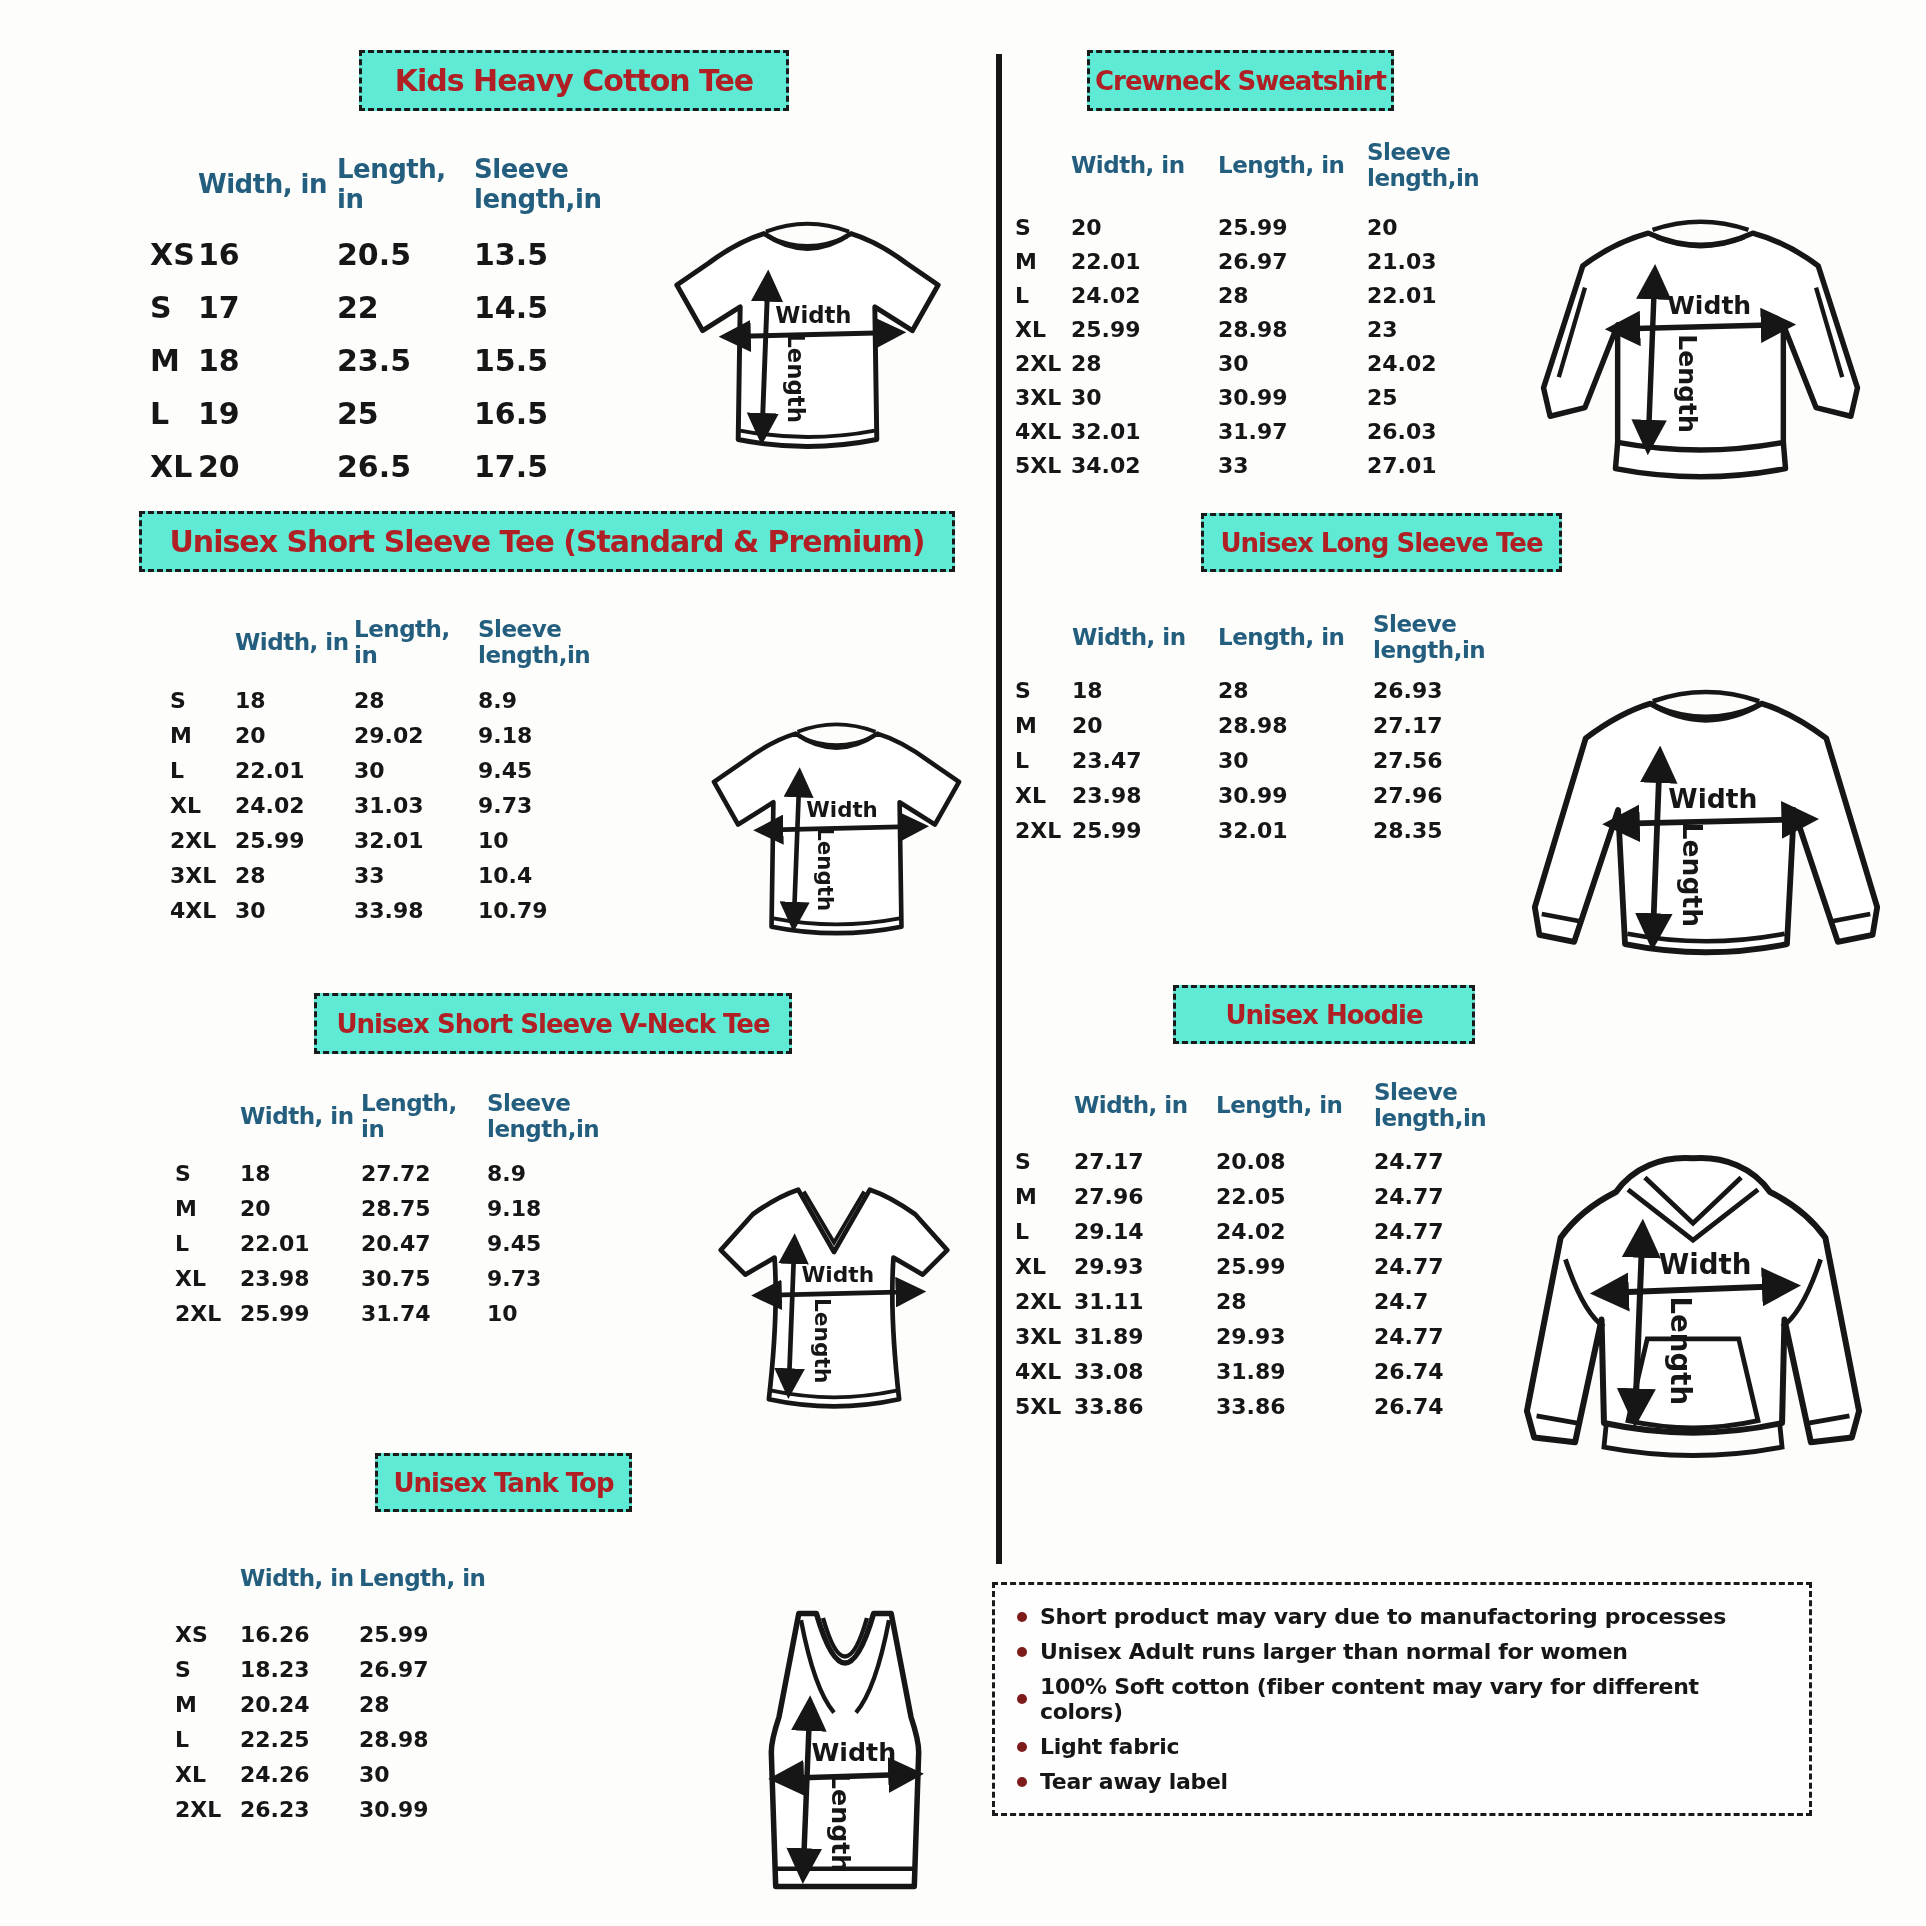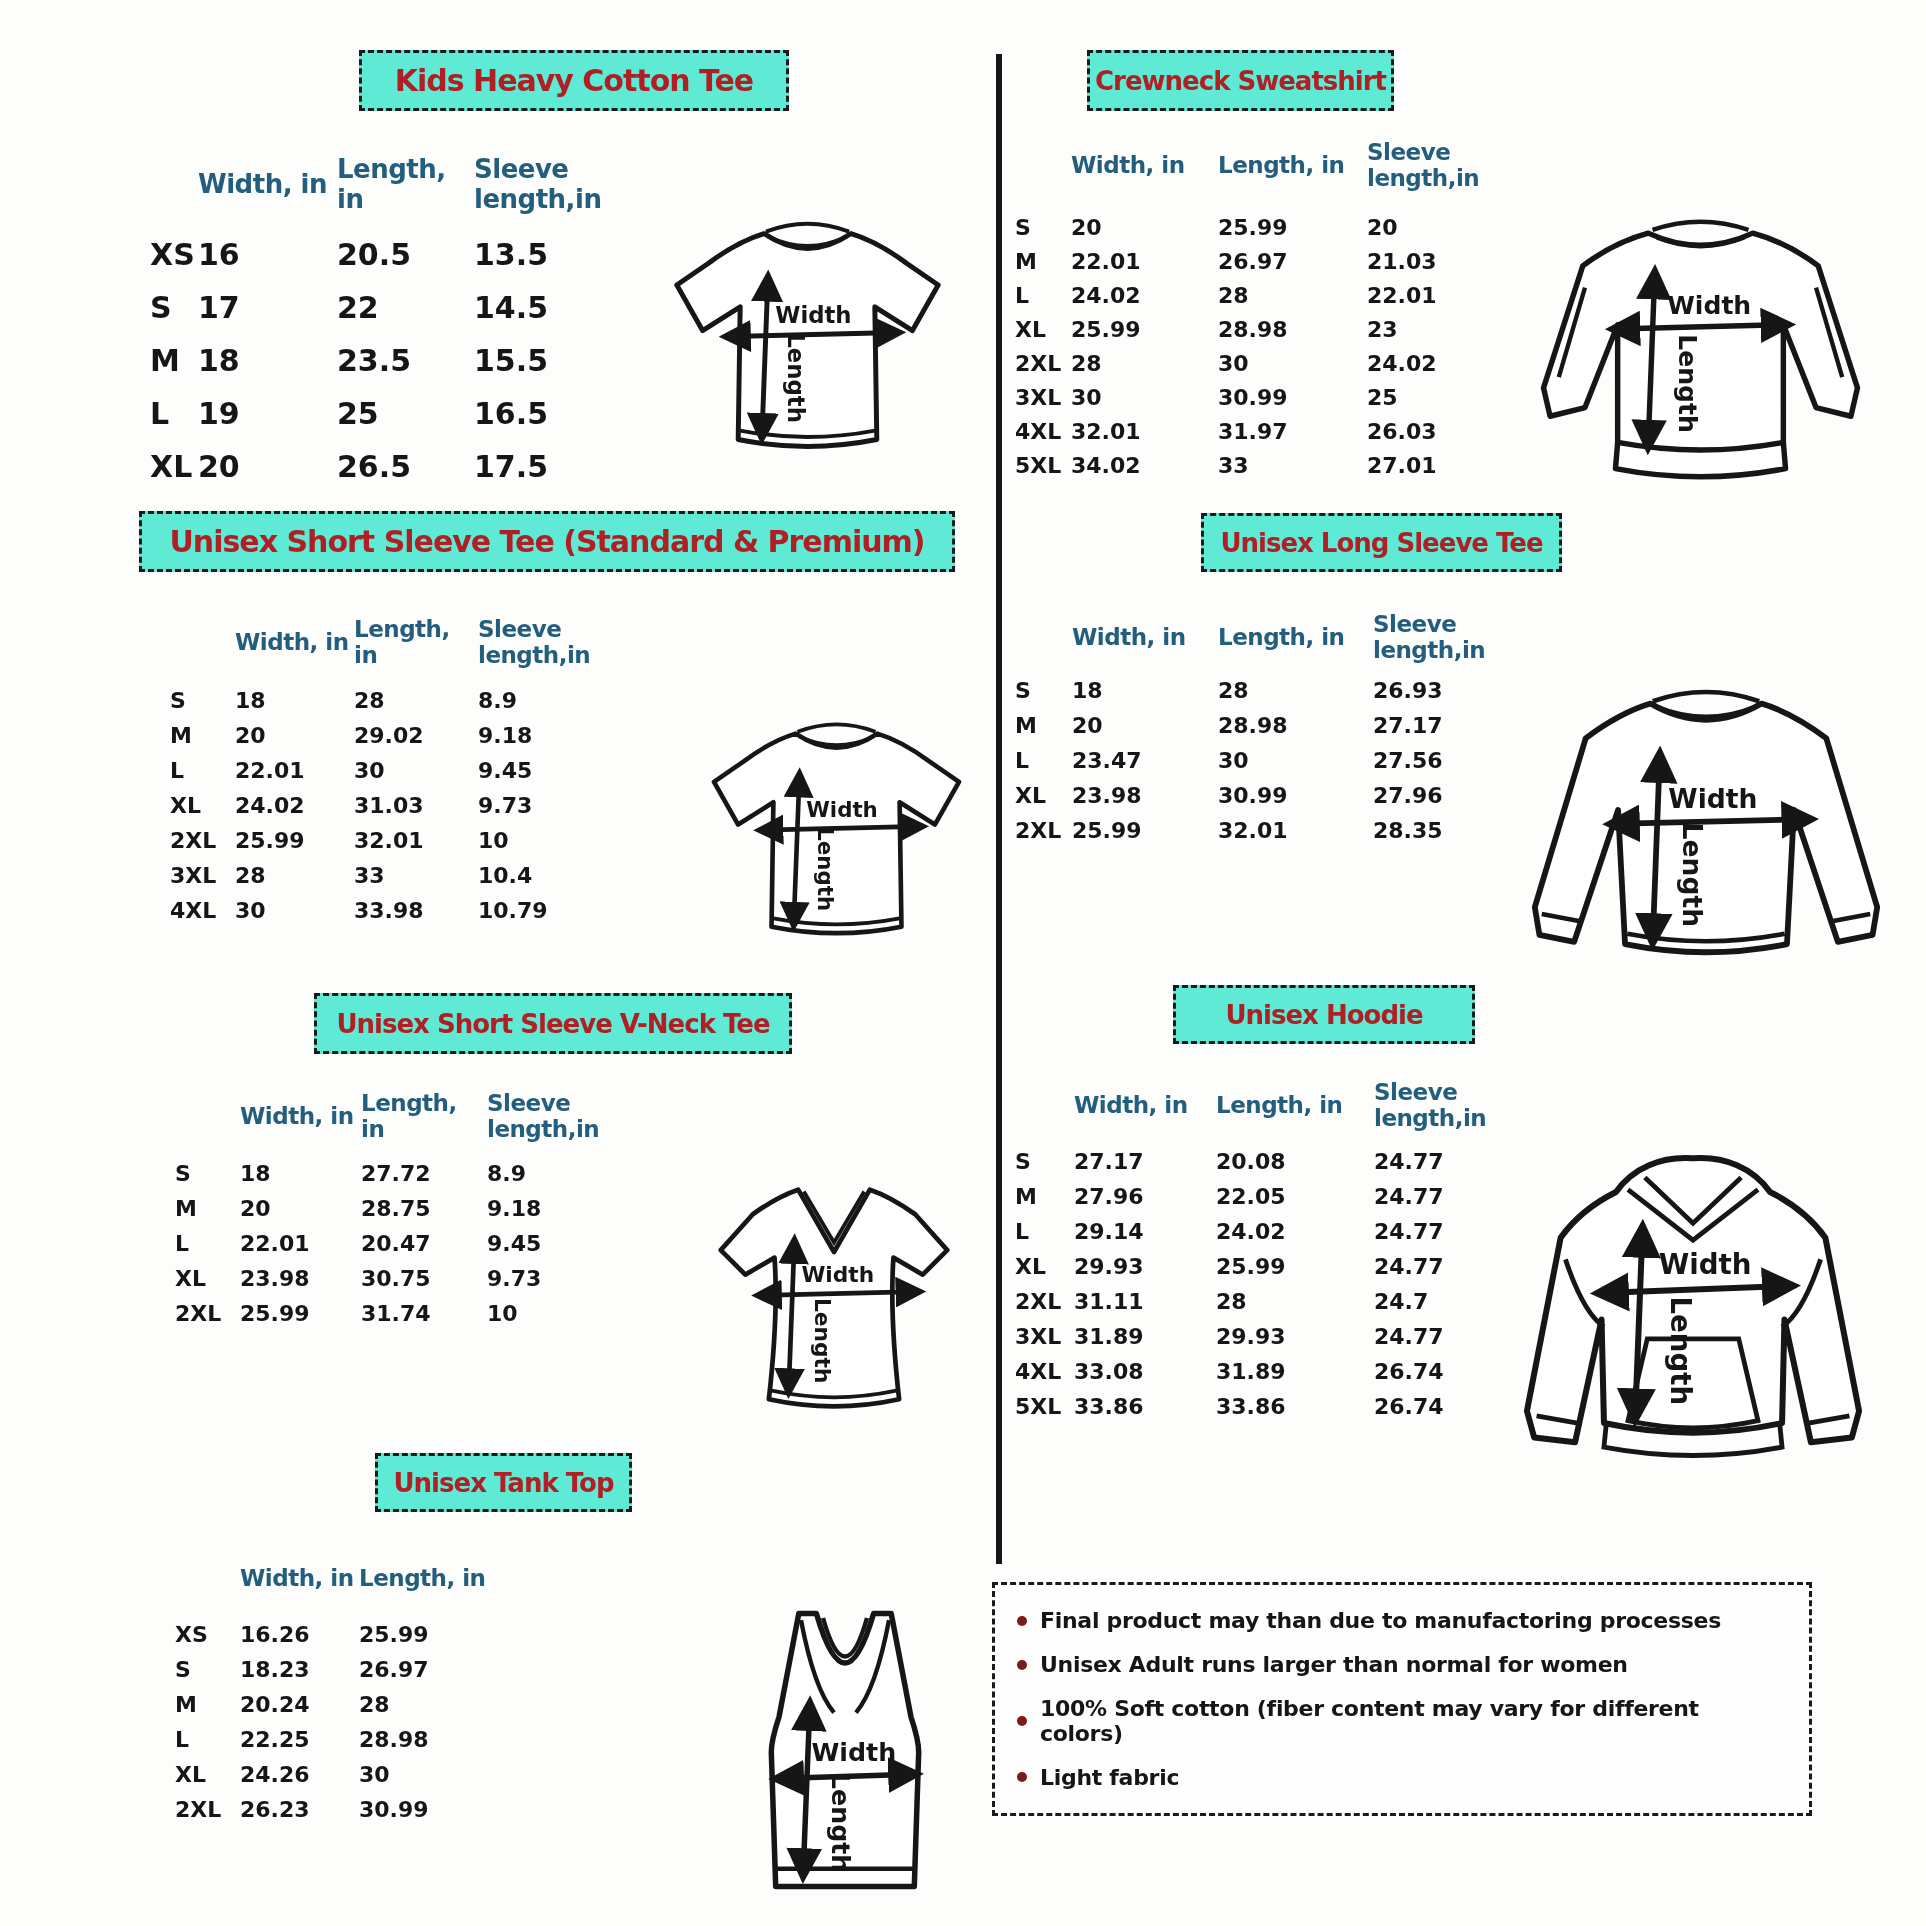--- a/index.html
+++ b/index.html
@@ -482,28 +482,32 @@
     <text transform="translate(142,186) rotate(90)" text-anchor="middle">Length</text>
   </g>
   </svg>
   </div>
 
 <div id="divider"></div>
 
 <div id="notes">
     <div class="note-row">
       <span class="bullet" style="background: rgb(125, 27, 27);"></span>
-      <span>Final product may than due to manufactoring processes</span>
+      <span>Short product may vary due to manufactoring processes</span>
     </div>
     <div class="note-row">
       <span class="bullet" style="background: rgb(125, 27, 27);"></span>
       <span>Unisex Adult runs larger than normal for women</span>
     </div>
     <div class="note-row">
       <span class="bullet" style="background: rgb(125, 27, 27);"></span>
       <span>100% Soft cotton (fiber content may vary for different colors)</span>
     </div>
     <div class="note-row">
       <span class="bullet" style="background: rgb(125, 27, 27);"></span>
       <span>Light fabric</span>
     </div>
+    <div class="note-row">
+      <span class="bullet" style="background: rgb(125, 27, 27);"></span>
+      <span>Tear away label</span>
+    </div>
   </div>
 
 
 </body></html>

